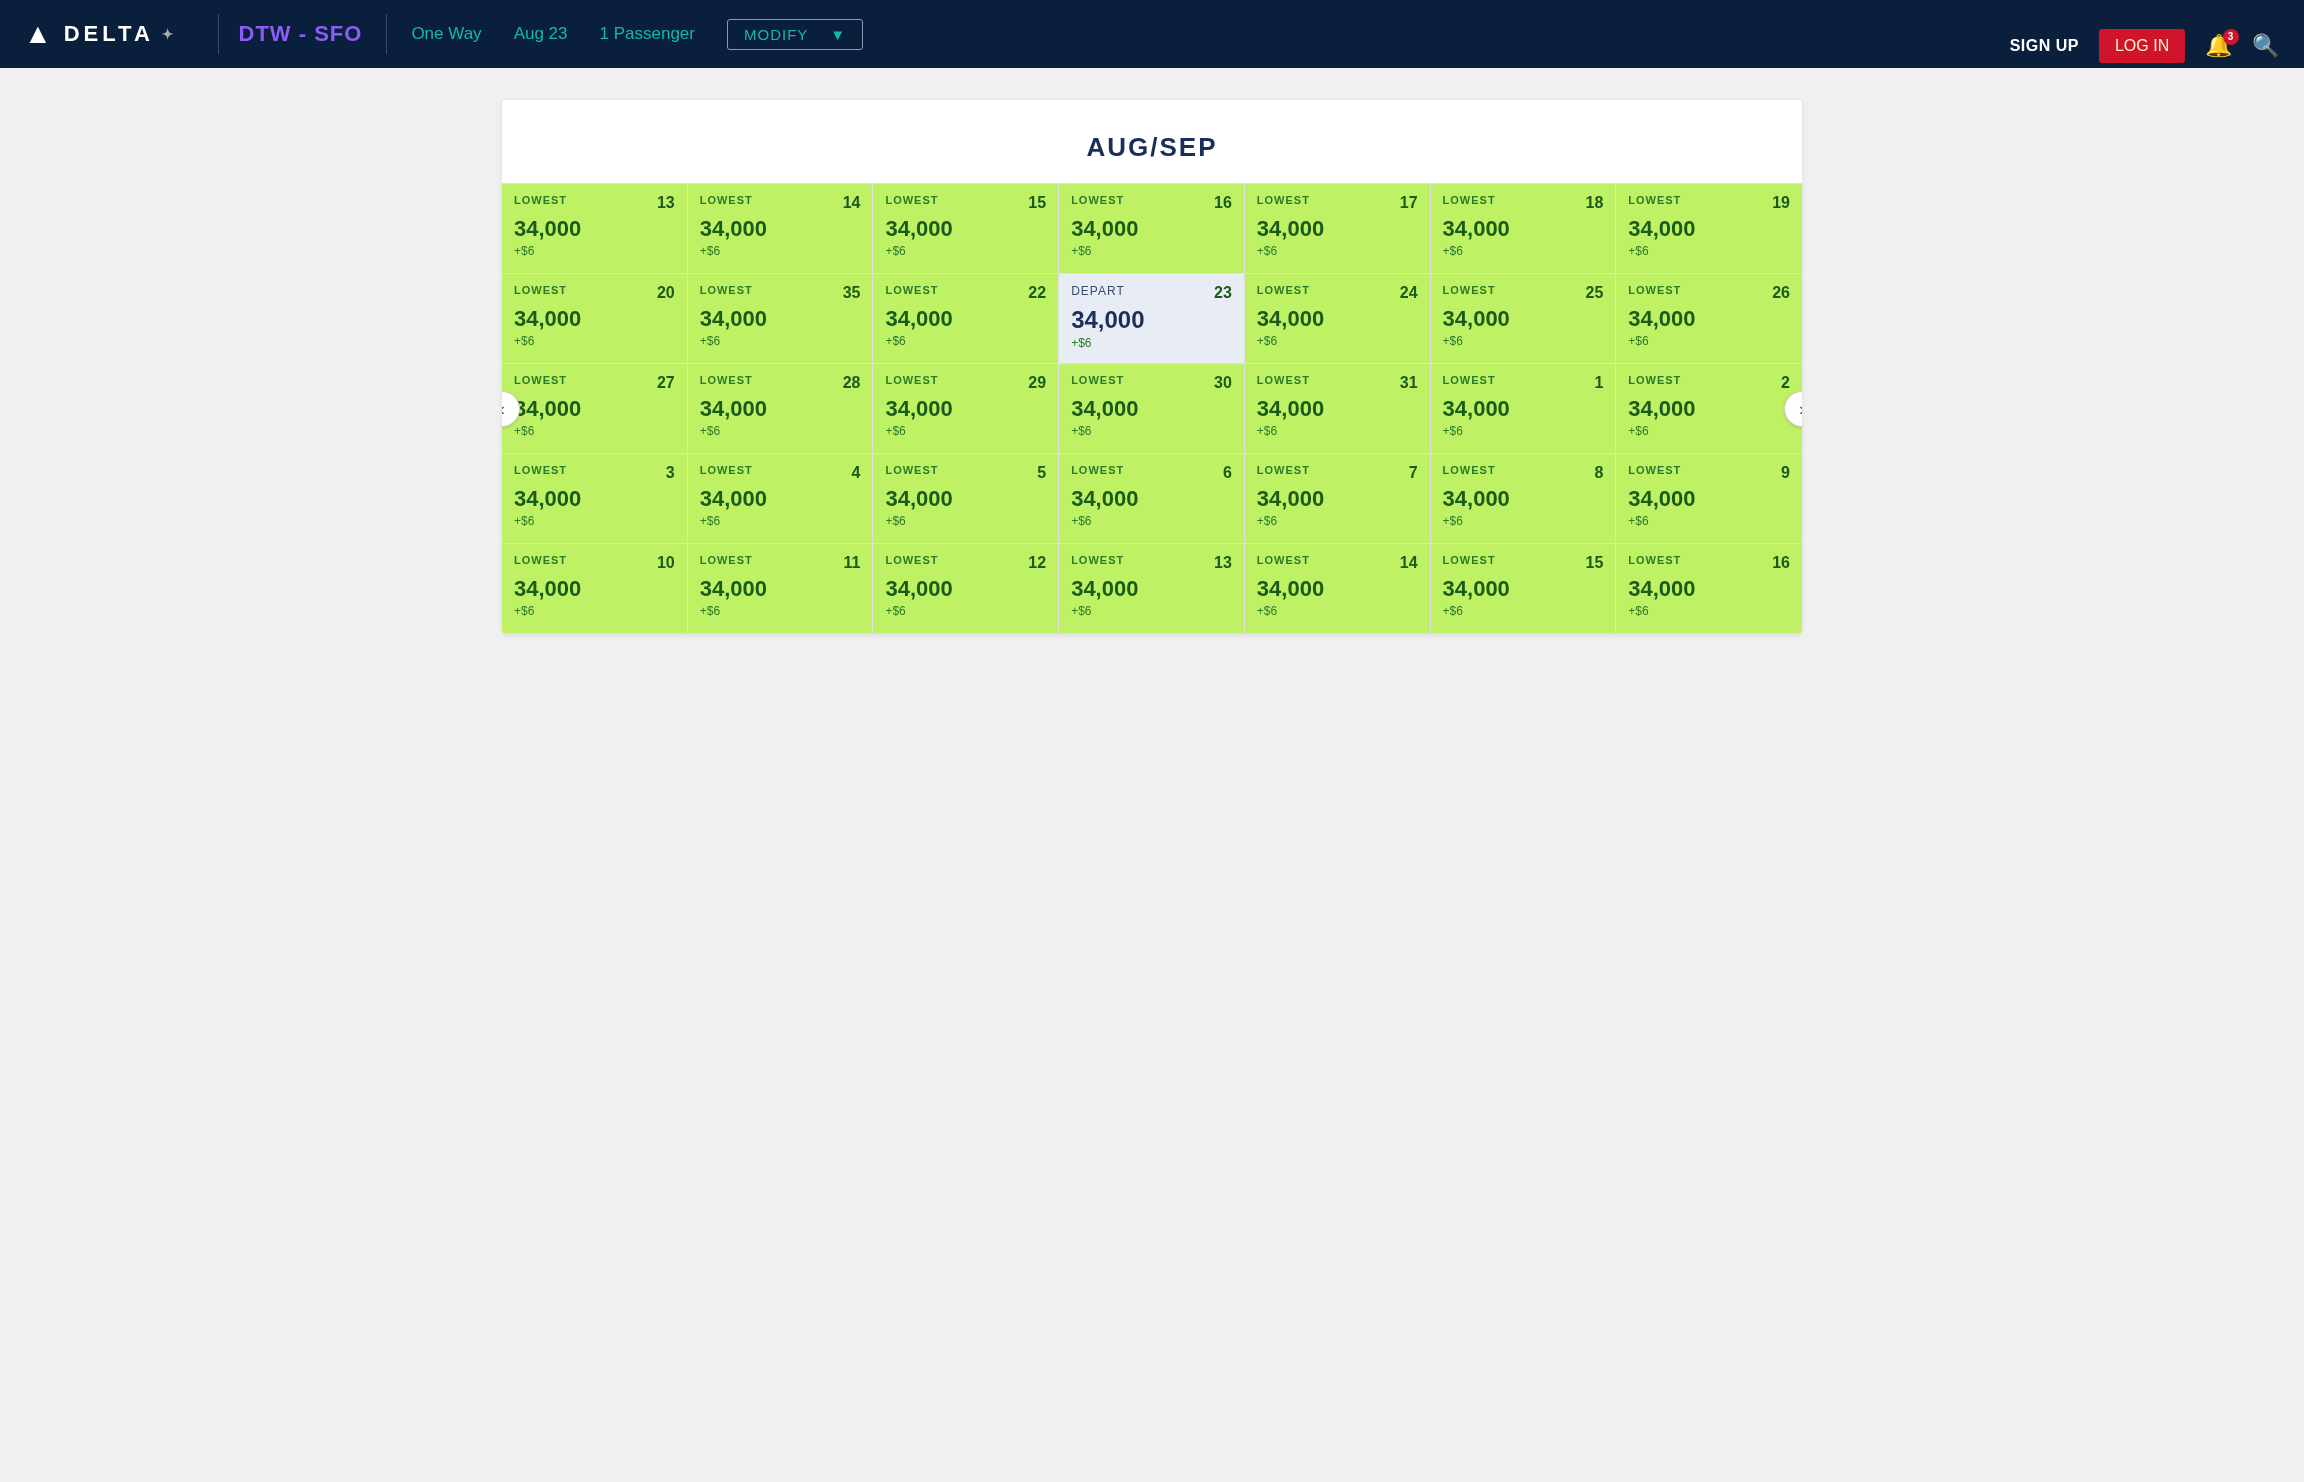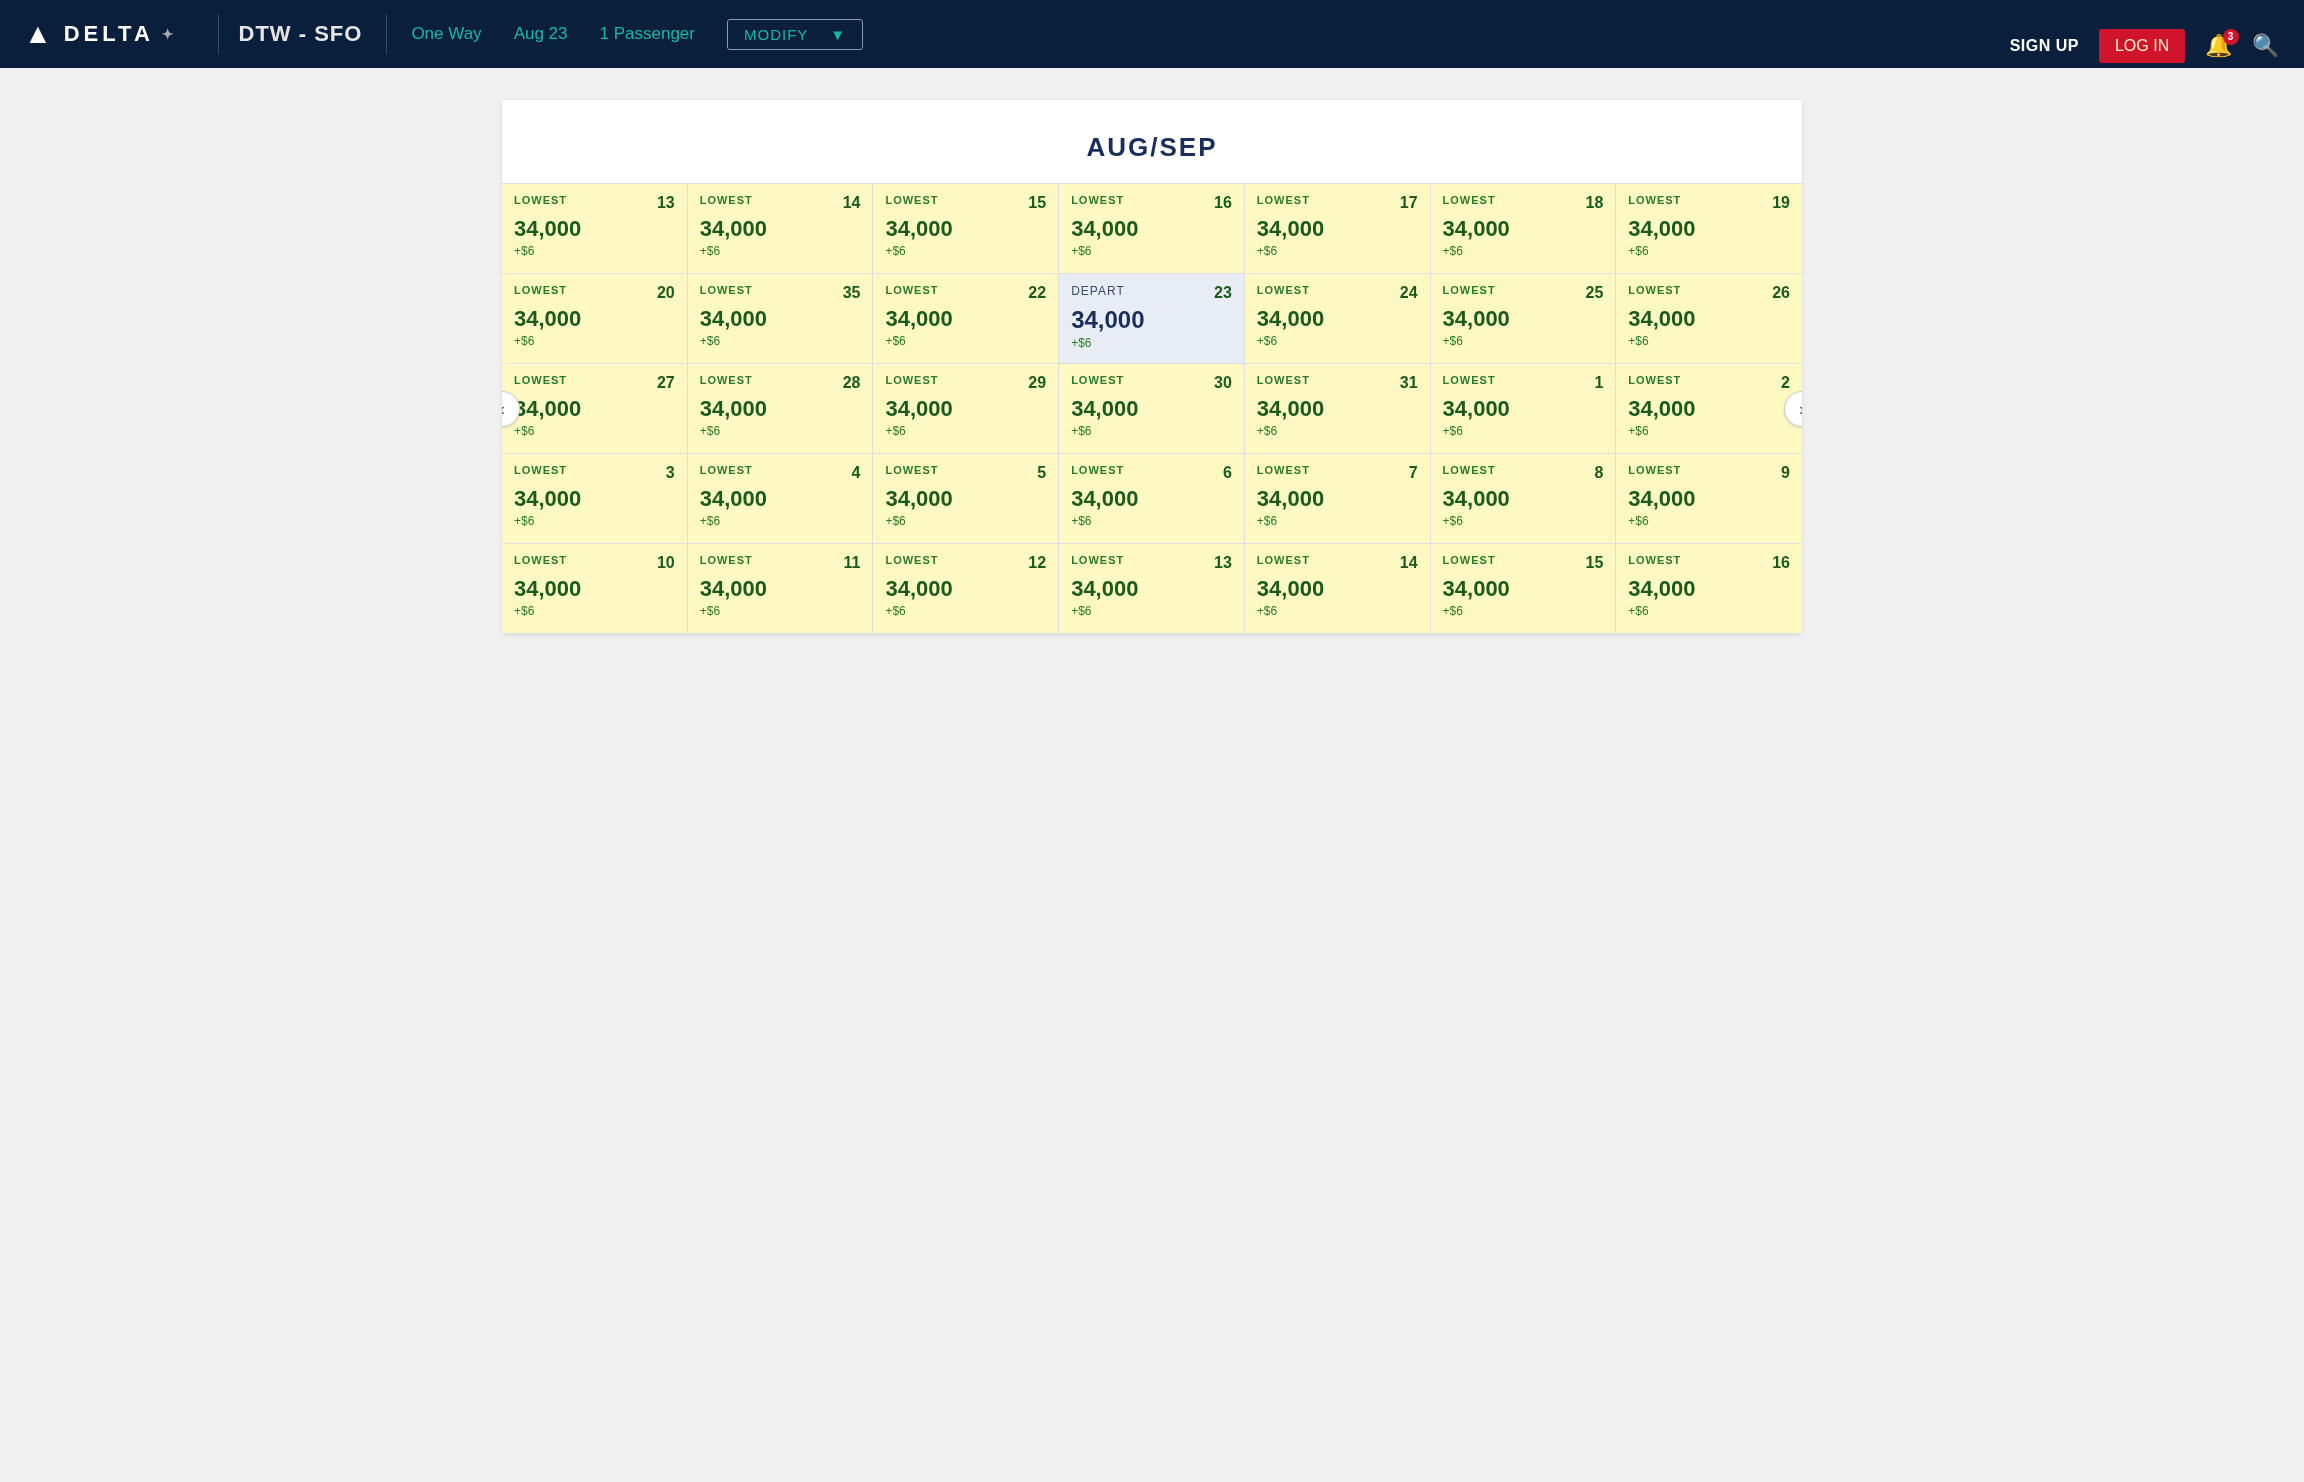--- a/index.html
+++ b/index.html
@@ -28,21 +28,21 @@
       font-size: 14px;
       color: #aaa;
     }
     .header-divider {
       width: 1px;
       height: 40px;
       background: #3a4a6a;
       margin: 0 20px;
     }
     .header-route {
-      color: #e5e5e5;
+      color: #8b5cf6;
       font-size: 22px;
       font-weight: bold;
       letter-spacing: 1px;
     }
     .header-divider2 {
       width: 1px;
       height: 40px;
       background: #3a4a6a;
       margin: 0 24px;
     }
@@ -193,21 +193,21 @@
       display: grid;
       grid-template-columns: repeat(7, 1fr);
     }
     .calendar-cell {
       border-right: 1px solid #e0e0e0;
       border-bottom: 1px solid #e0e0e0;
       padding: 10px 12px 10px 12px;
       min-height: 90px;
       cursor: pointer;
       position: relative;
-      background: #fef9c3;
+      background: #bef264;
     }
     .calendar-cell:nth-child(7n) { border-right: none; }
     .calendar-cell.selected {
       background: #e8edf5;
     }
     .cell-top {
       display: flex;
       align-items: flex-start;
       justify-content: space-between;
     }

